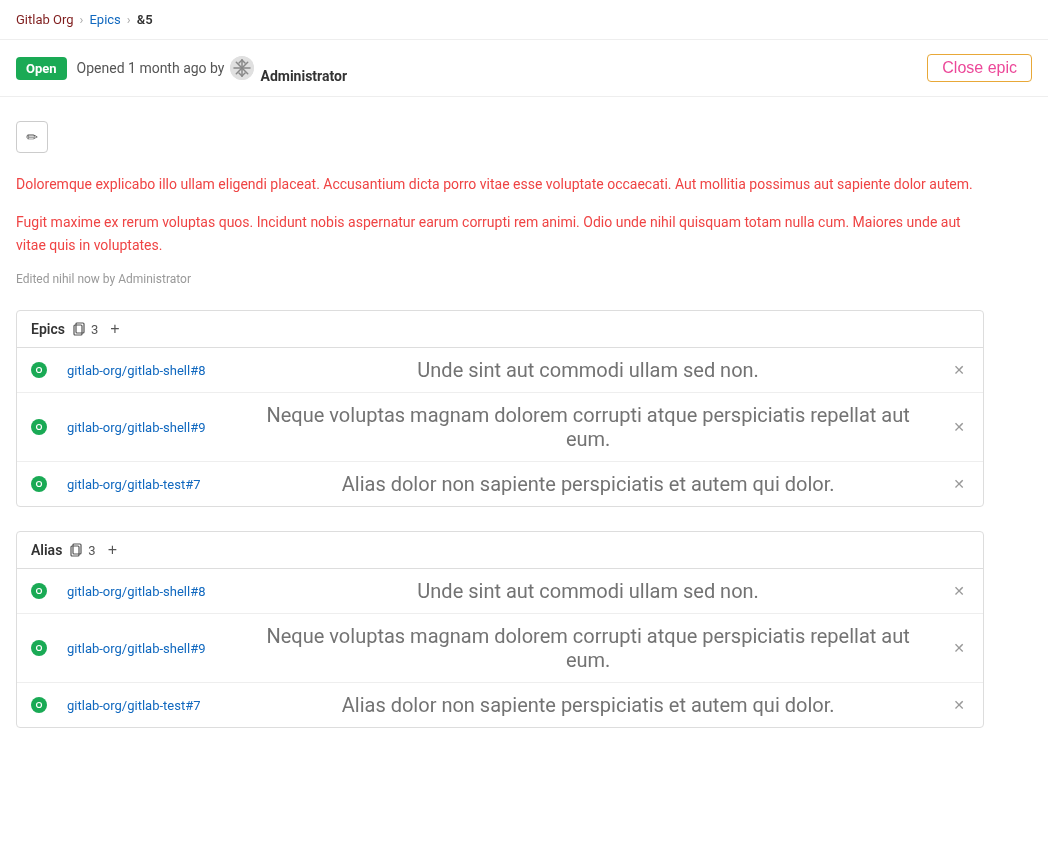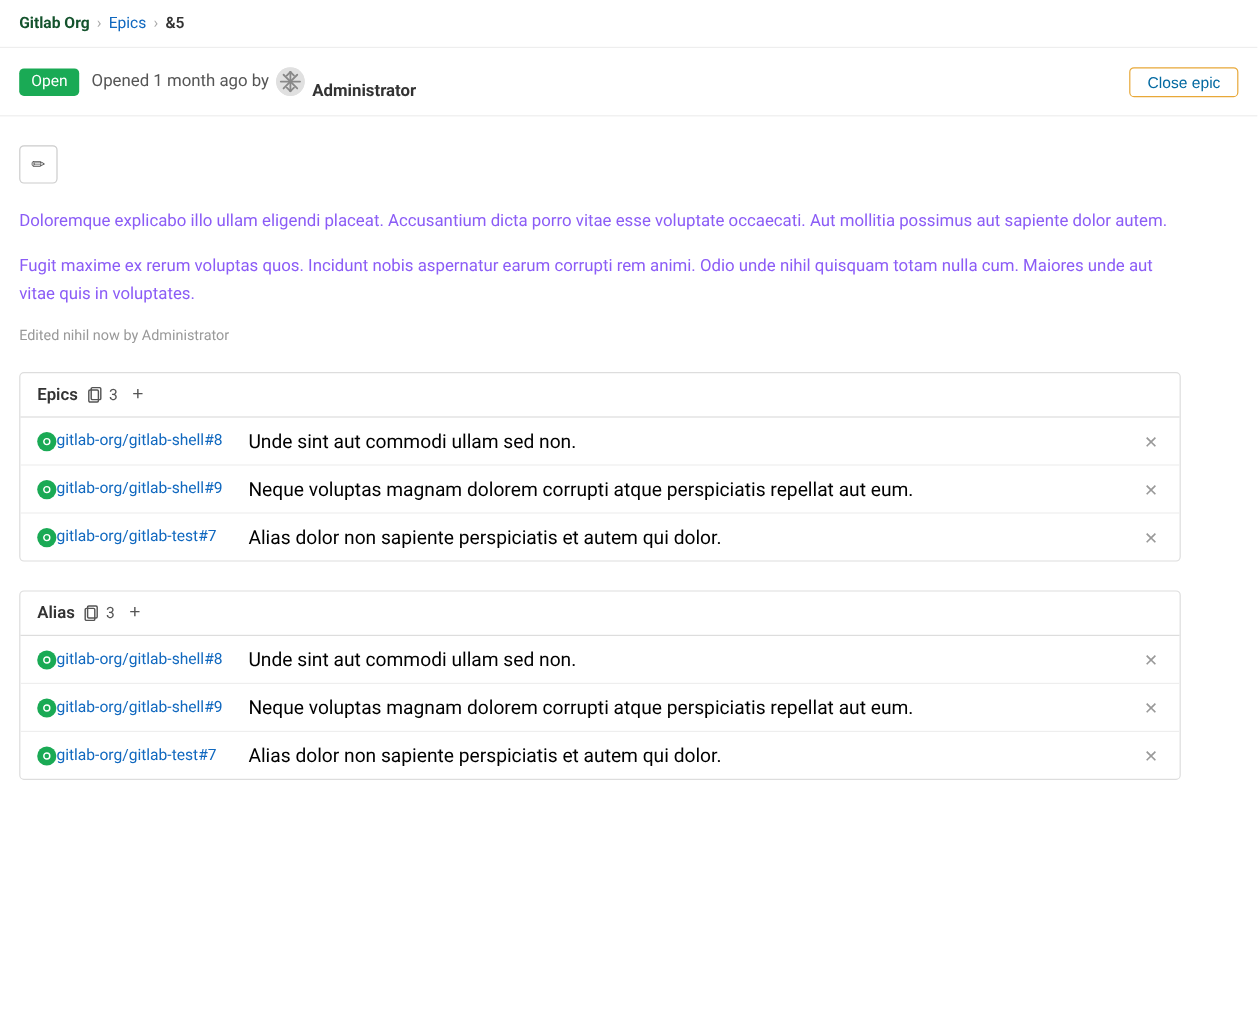--- a/index.html
+++ b/index.html
@@ -30,21 +30,21 @@
     }
     .header-left {
       display: flex;
       align-items: center;
       gap: 10px;
     }
     .badge-open {
       background: #1aaa55;
       color: white;
       font-size: 13px;
-      font-weight: 400;
+      font-weight: 700;
       padding: 4px 10px;
       border-radius: 4px;
     }
     .opened-text {
       font-size: 14px;
       color: #555;
       display: flex;
       align-items: center;
       gap: 6px;
     }
@@ -59,24 +59,24 @@
       overflow: hidden;
     }
     .avatar-icon svg {
       width: 24px;
       height: 24px;
     }
     .author-name { font-weight: 700; color: #333; margin-top: 16px; }
     .close-epic-btn {
       border: 1px solid #e8a838;
       background: white;
-      color: #0369a1;
+      color: #ec4899;
       padding: 4px 14px;
       border-radius: 4px;
-      font-size: 13px;
+      font-size: 16px;
       cursor: pointer;
     }
     .main-content {
       padding: 24px 16px;
       max-width: 1000px;
     }
     .epic-title-row {
       display: flex;
       align-items: flex-start;
       justify-content: space-between;
@@ -98,21 +98,21 @@
       justify-content: center;
       cursor: pointer;
       font-size: 14px;
       color: #555;
       flex-shrink: 0;
     }
     .description-para {
       margin-bottom: 16px;
       font-size: 14px;
       line-height: 1.6;
-      color: #8b5cf6;
+      color: #ef4444;
     }
     .edited-text {
       font-size: 12px;
       color: #999;
       margin-bottom: 24px;
     }
     .section-box {
       border: 1px solid #ddd;
       border-radius: 4px;
       margin-bottom: 24px;
@@ -143,21 +143,21 @@
       font-size: 16px;
       color: #555;
       padding: 0 4px;
       line-height: 1;
     }
     .list-item {
       display: flex;
       align-items: center;
       padding: 10px 14px;
       border-bottom: 1px solid #eee;
-      gap: 0;
+      gap: 20px;
     }
     .list-item:last-child { border-bottom: none; }
     .item-icon {
       width: 16px;
       height: 16px;
       border-radius: 50%;
       background: #1aaa55;
       display: flex;
       align-items: center;
       justify-content: center;
@@ -168,39 +168,40 @@
       height: 10px;
     }
     .item-ref {
       font-size: 13px;
       color: #1068bf;
       text-decoration: none;
       flex-shrink: 0;
       min-width: 160px;
     }
     .item-title {
-      font-size: 16px;
-      color: #000000;
+      font-size: 20px;
+      color: #737373;
       flex: 1;
+      text-align: center;
     }
     .remove-btn {
       background: none;
       border: none;
       cursor: pointer;
       font-size: 14px;
       color: #999;
       padding: 0 4px;
       flex-shrink: 0;
     }
   </style>
 </head>
 <body>
 
 <div class="breadcrumb">
-  <span style="cursor:pointer;color:#14532d;font-weight:bold;">Gitlab Org</span>
+  <span style="cursor:pointer;color:#7f1d1d;">Gitlab Org</span>
   <span class="sep">›</span>
   <span style="cursor:pointer;color:#1068bf;">Epics</span>
   <span class="sep">›</span>
   <span class="current">&amp;5</span>
 </div>
 
 <div class="header-bar">
   <div class="header-left">
     <span class="badge-open">Open</span>
     <span class="opened-text">

